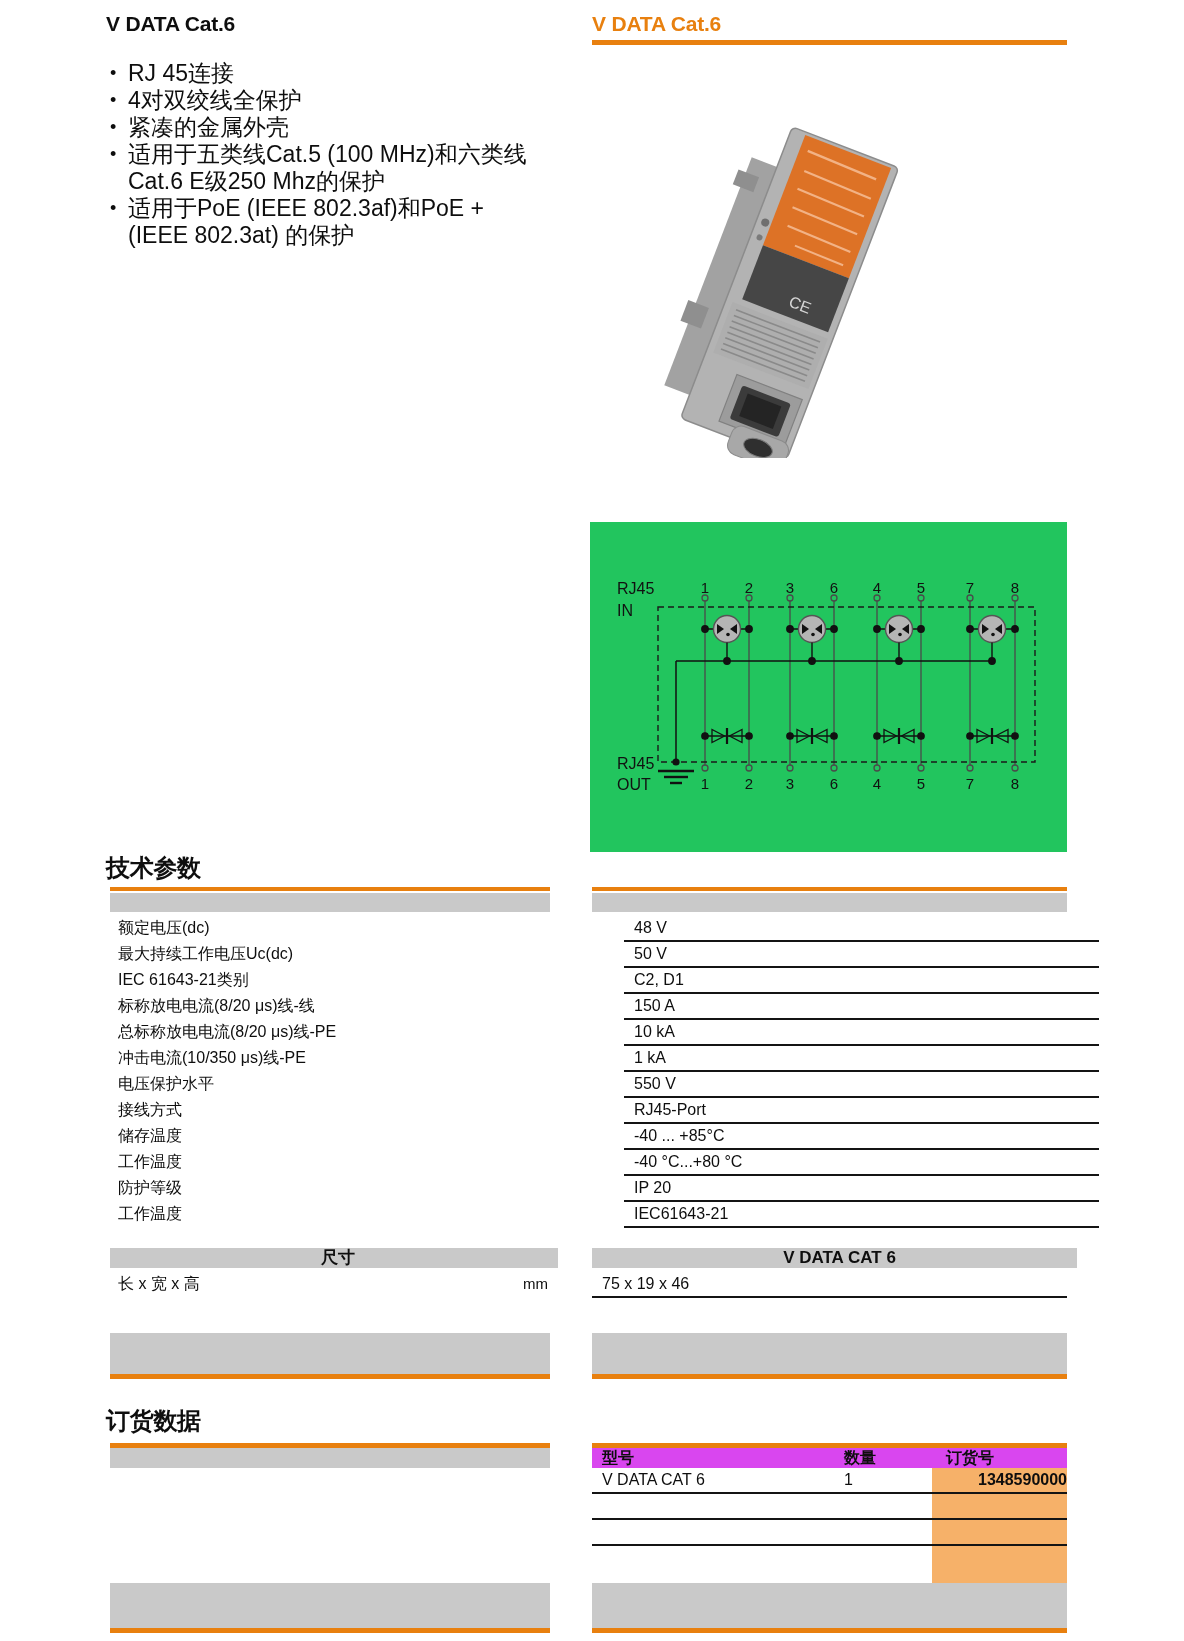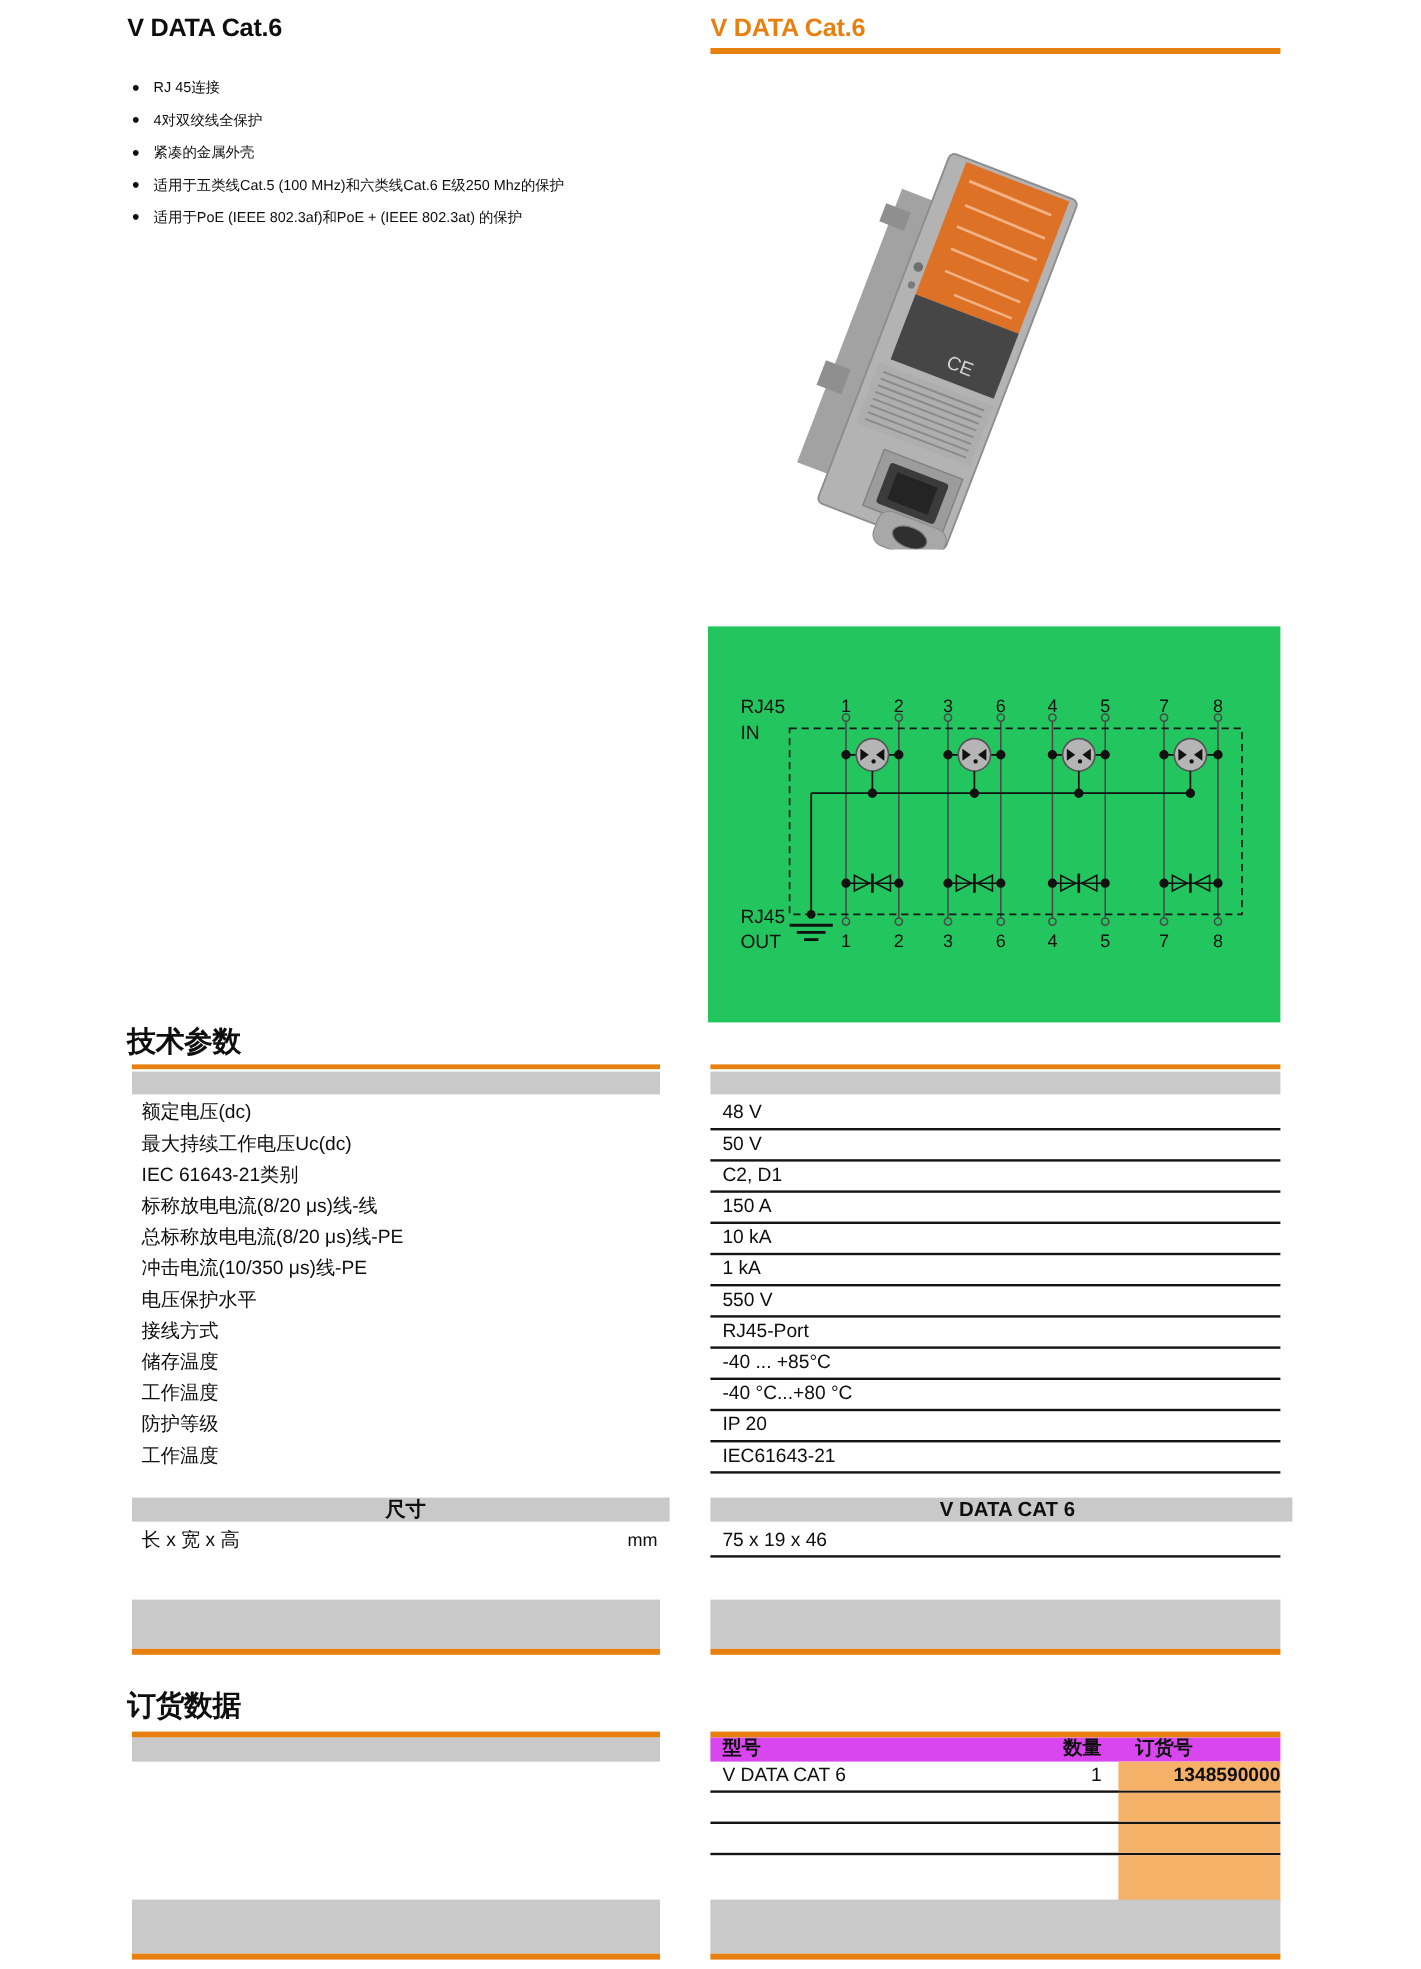--- a/index.html
+++ b/index.html
@@ -9,34 +9,34 @@
   }
   .abs{position:absolute;}
   .title{font-size:21px;font-weight:700;letter-spacing:-0.2px;}
   .title.orange{color:#e8800f;}
   .h2{font-size:24px;font-weight:700;letter-spacing:-0.3px;}
   .rule{background:#e8800f;height:5px;}
   .graybar{background:#c9c9c9;height:19px;}
   .graybar.tall{height:41px;}
   .graybar.btm{height:45px;}
   .bar-label{font-size:17px;font-weight:700;line-height:20px;padding-left:8px;text-align:center;}
-  ul.features{list-style:none;margin:0;padding:0;width:430px;font-size:12px;line-height:27px;}
+  ul.features{list-style:none;margin:0;padding:0;width:430px;font-size:23px;line-height:27px;}
   ul.features li{position:relative;padding-left:22px;}
   ul.features li::before{content:"•";position:absolute;left:4px;top:0;font-size:18px;}
   .tech-row{height:26px;font-size:16px;line-height:23px;box-sizing:border-box;padding-left:8px;}
   .val-row{height:26px;font-size:16px;line-height:23px;box-sizing:border-box;padding-left:10px;
            border-bottom:2px solid #141414;}
   .dim-row{height:26px;font-size:16px;line-height:23px;box-sizing:border-box;padding-left:8px;
            display:flex;justify-content:space-between;gap:43px;}
   .dim-unit{font-size:15px;padding-right:2px;}
   .order-head{display:flex;height:20px;background:#d946ef;font-size:16px;font-weight:700;line-height:20px;}
   .order-row{display:flex;height:26px;font-size:16px;line-height:23px;border-bottom:2px solid #141414;box-sizing:border-box;}
   .order-row.last{height:39px;border-bottom:none;}
   .oc-model{width:252px;box-sizing:border-box;padding-left:10px;}
-  .oc-qty{width:88px;box-sizing:border-box;padding-right:14px;text-align:right;}
+  .oc-qty{width:88px;box-sizing:border-box;padding-right:14px;}
   .oc-num{width:135px;box-sizing:border-box;padding-left:14px;}
   .order-row .oc-num{background:#f6b169;font-weight:700;text-align:right;}
   .diagram-box{background:#22c55e;}
   svg text{font-family:"Liberation Sans","DejaVu Sans",sans-serif;}
 </style>
 </head>
 <body>
 
 <div class="page">
 
@@ -262,21 +262,21 @@
     <div class="tech-row">总标称放电电流(8/20 μs)线-PE</div>
     <div class="tech-row">冲击电流(10/350 μs)线-PE</div>
     <div class="tech-row">电压保护水平</div>
     <div class="tech-row">接线方式</div>
     <div class="tech-row">储存温度</div>
     <div class="tech-row">工作温度</div>
     <div class="tech-row">防护等级</div>
     <div class="tech-row">工作温度</div>
   </div>
 
-  <div class="abs" style="left:592px;top:916px;width:475px;">
+  <div class="abs" style="left:624px;top:916px;width:475px;">
     <div class="val-row">48 V</div>
     <div class="val-row">50 V</div>
     <div class="val-row">C2, D1</div>
     <div class="val-row">150 A</div>
     <div class="val-row">10 kA</div>
     <div class="val-row">1 kA</div>
     <div class="val-row">550 V</div>
     <div class="val-row">RJ45-Port</div>
     <div class="val-row">-40 ... +85°C</div>
     <div class="val-row">-40 °C...+80 °C</div>

